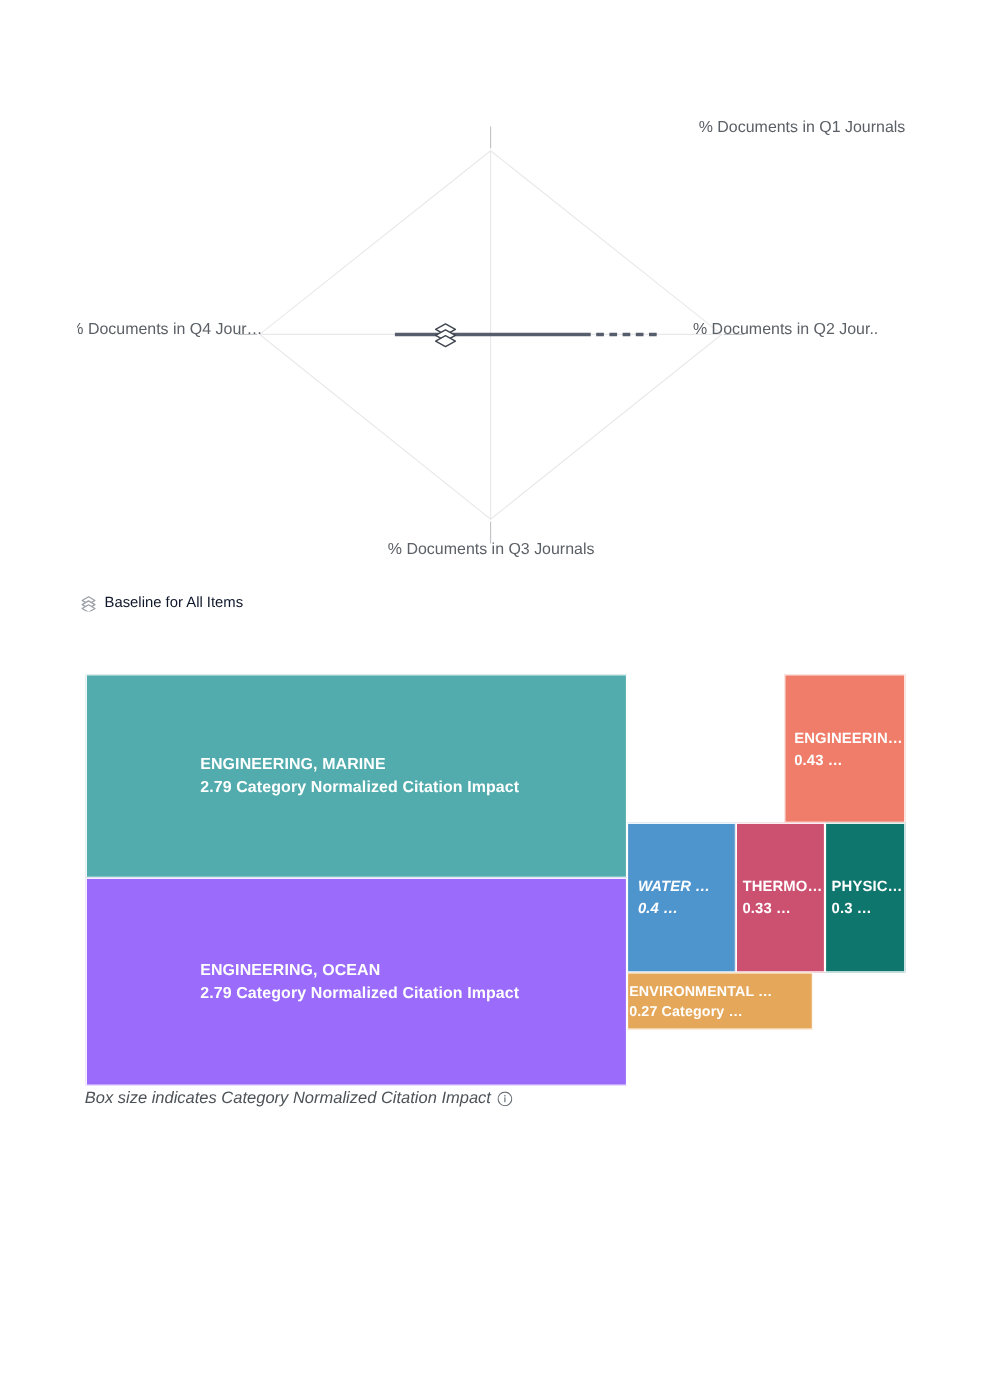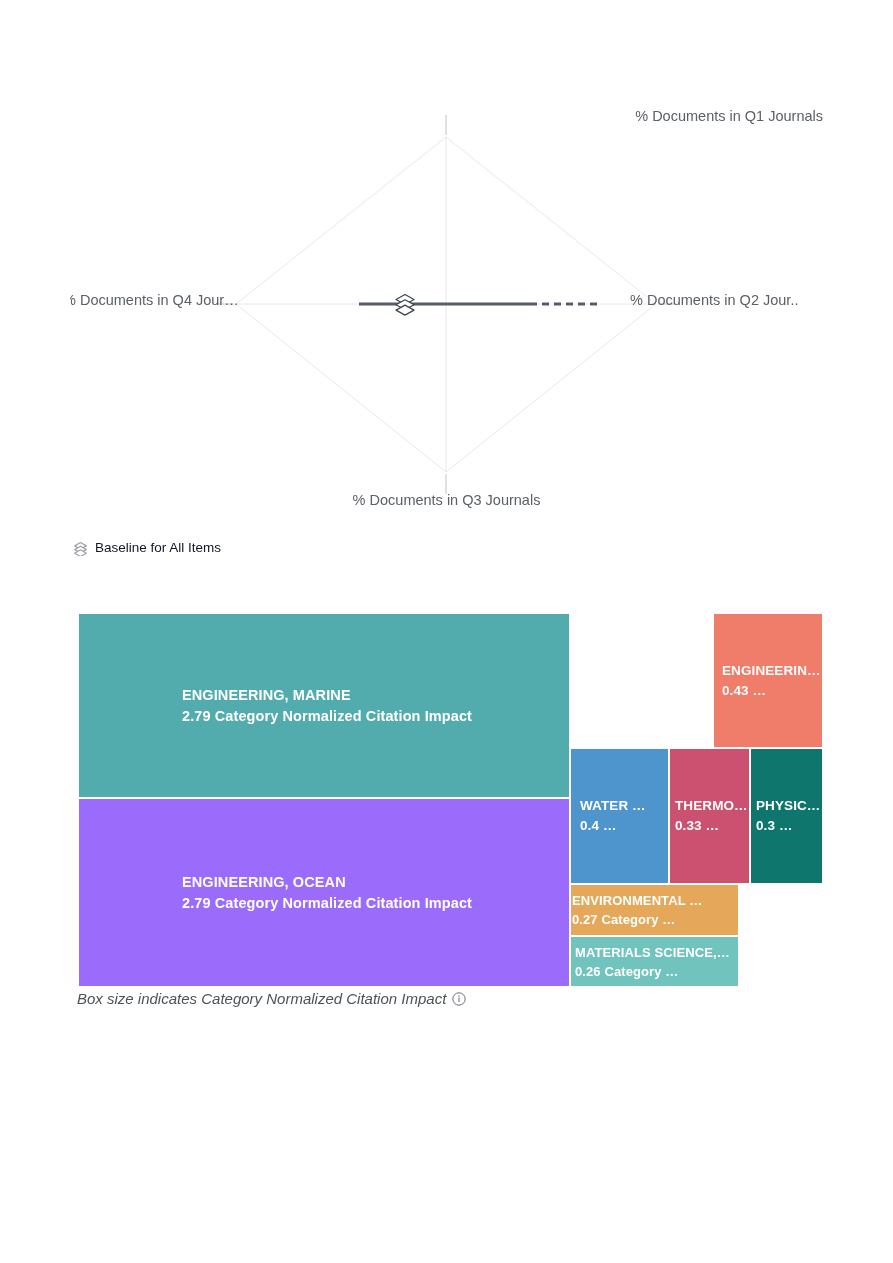--- a/index.html
+++ b/index.html
@@ -233,21 +233,21 @@
 
 
   <div class="tile med" style="left:635px; top:0px; width:110px; height:135px; background:#ef7d69;">
     <div class="tile-body" style="padding-left:8px;">
       <span class="tile-label">ENGINEERIN…</span>
       <span class="tile-value">0.43 …</span>
     </div>
   </div>
 
   <div class="tile med" style="left:492px; top:135px; width:99px; height:136px; background:#4e94cd;">
-    <div class="tile-body" style="padding-left:9px;">
+    <div class="tile-body" style="padding-left:9px;font-style:italic;">
       <span class="tile-label">WATER …</span>
       <span class="tile-value">0.4 …</span>
     </div>
   </div>
 
   <div class="tile med" style="left:591px; top:135px; width:81px; height:136px; background:#cc5070;">
     <div class="tile-body" style="padding-left:5px;">
       <span class="tile-label">THERMO…</span>
       <span class="tile-value">0.33 …</span>
     </div>
@@ -260,26 +260,20 @@
     </div>
   </div>
 
   <div class="tile sml" style="left:492px; top:271px; width:169px; height:52px; background:#e5a85b;">
     <div class="tile-body" style="padding-left:1px;">
       <span class="tile-label">ENVIRONMENTAL …</span>
       <span class="tile-value">0.27 Category …</span>
     </div>
   </div>
 
-  <div class="tile sml" style="left:492px; top:323px; width:169px; height:51px; background:#71c4bd;">
-    <div class="tile-body" style="padding-left:4px;">
-      <span class="tile-label">MATERIALS SCIENCE,…</span>
-      <span class="tile-value">0.26 Category …</span>
-    </div>
-  </div>
 
 </div>
 
 <div id="treemap-caption">
   <span class="caption-text">Box size indicates Category Normalized Citation Impact</span>
   <span class="info-glyph">
     <svg width="14" height="14" viewBox="0 0 14 14">
       <circle cx="7" cy="7" r="6.2" fill="none" stroke="#6a7077" stroke-width="1"></circle>
       <rect x="6.45" y="5.6" width="1.1" height="4.4" fill="#6a7077"></rect>
       <rect x="6.45" y="3.4" width="1.1" height="1.4" fill="#6a7077"></rect>

